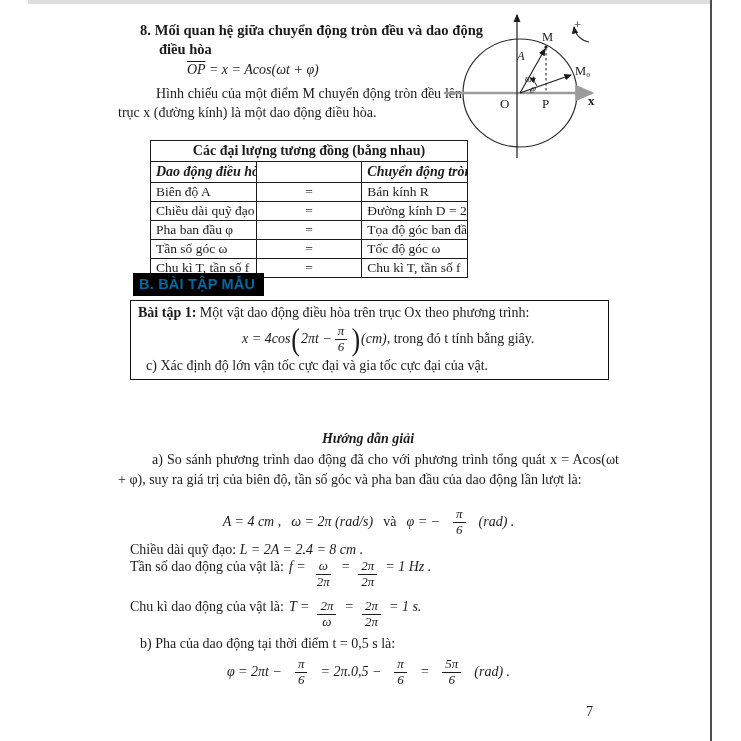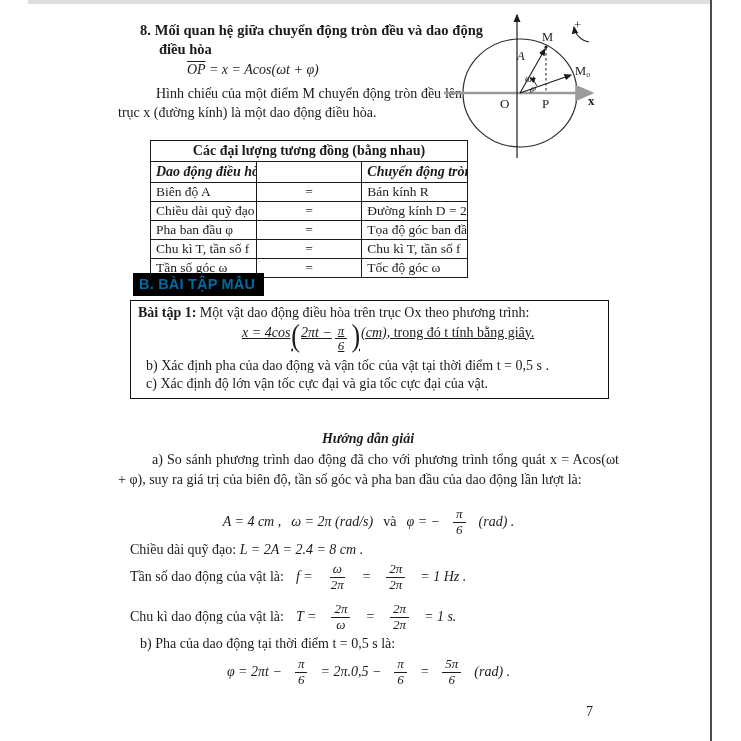--- a/index.html
+++ b/index.html
@@ -25,35 +25,35 @@
   table.equiv .hdr{height:20px;text-align:center;font-weight:bold;font-style:italic;font-size:14px;}
   table.equiv td.eqc{text-align:center;padding:0;}
   
   .badge{left:133px;top:273px;background:#000000;color:#0369a1;
     font-family:"Liberation Sans",sans-serif;font-weight:bold;font-size:14.5px;
     padding:3px 9px 4px 6px;letter-spacing:.2px;}
   
   .exbox{left:130px;top:300px;width:479px;box-sizing:border-box;border:1.5px solid #111;
     padding:3px 20px 4px 7px;line-height:18.5px;}
   .exbox .lbl{font-weight:bold;}
-  .eqrow{display:flex;margin:1px 0 1px 104px;height:32px;text-decoration:underline;}
+  .eqrow{display:flex;align-items:center;margin:1px 0 1px 104px;height:32px;}
   .mi{font-style:italic;}
   .bigp{display:inline-block;font-size:26px;line-height:1;transform:scaleY(1.25);margin:0 1px;font-weight:400;}
   .frac{display:inline-flex;flex-direction:column;align-items:center;vertical-align:middle;
     margin:0 3px;font-size:13px;line-height:1.15;font-style:italic;}
   .frac .num{padding:0 3px;border-bottom:1px solid #1b1b1b;}
   .frac .den{padding:0 3px;}
   .exitem{padding-left:31px;text-indent:-23px;text-align:justify;}
   
   .sol-title{left:118px;top:431px;width:500px;text-align:center;font-weight:bold;font-style:italic;}
   .sol-a{left:118px;top:450px;width:501px;text-align:justify;text-indent:34px;line-height:19.5px;}
   .ceq{left:118px;width:501px;display:flex;justify-content:center;align-items:center;gap:10px;}
   .eq1{top:507px;height:30px;}
   .lenline{left:130px;top:542px;}
-  .fline{left:130px;display:flex;align-items:center;gap:12px;height:36px;}
+  .fline{left:130px;display:flex;align-items:flex-start;gap:5px;height:36px;}
   .freq{top:559px;}
   .period{top:599px;}
   .partb{left:140px;top:636px;}
   .eq2{top:653px;height:38px;}
   .pagenum{left:586px;top:704px;}
   svg text{font-family:"Liberation Serif",serif;fill:#1b1b1b;}
 </style>
 </head>
 <body>
 
@@ -120,28 +120,28 @@
     <td>Chiều dài quỹ đạo  L = 2A</td>
     <td class="eqc">=</td>
     <td>Đường kính D = 2R</td>
   </tr>
   <tr>
     <td>Pha ban đầu  φ</td>
     <td class="eqc">=</td>
     <td>Tọa độ góc ban đầu  φ</td>
   </tr>
   <tr>
+    <td>Tần số góc  ω</td>
+    <td class="eqc">=</td>
+    <td>Tốc độ góc  ω</td>
+  </tr>
+  <tr>
     <td>Chu kì T, tần số f</td>
     <td class="eqc">=</td>
     <td>Chu kì T, tần số f</td>
-  </tr>
-  <tr>
-    <td>Tần số góc  ω</td>
-    <td class="eqc">=</td>
-    <td>Tốc độ góc  ω</td>
   </tr>
 </tbody>
   </table>
 
 <div class="abs badge">B. BÀI TẬP MẪU</div>
 
 <div class="abs exbox">
   <div>
     <span class="lbl">Bài tập 1:</span><span> Một vật dao động điều hòa trên trục Ox theo phương trình:</span>
   </div>
@@ -150,21 +150,20 @@
     <span class="bigp">(</span>
     <span class="mi">2πt −</span>
     <span class="frac">
       <span class="num">π</span>
       <span class="den">6</span>
     </span>
     <span class="bigp">)</span>
     <span class="mi">(cm)</span>
     <span>, trong đó t tính bằng giây.</span>
   </div>
-  <div class="exitem">b) Xác định pha của dao động và vận tốc của vật tại thời điểm t = 0,5 s .</div>
   <div class="exitem">c) Xác định độ lớn vận tốc cực đại và gia tốc cực đại của vật.</div>
 </div>
 
 <div class="abs sol-title">Hướng dẫn giải</div>
 <div class="abs sol-a">a) So sánh phương trình dao động đã cho với phương trình tổng quát x = Acos(ωt + φ), suy ra giá trị của biên độ, tần số góc và pha ban đầu của dao động lần lượt là:</div>
 
 <div class="abs ceq eq1">
   <span class="mi">A = 4 cm ,</span>
   <span class="mi">ω = 2π (rad/s)</span>
   <span>và</span>

